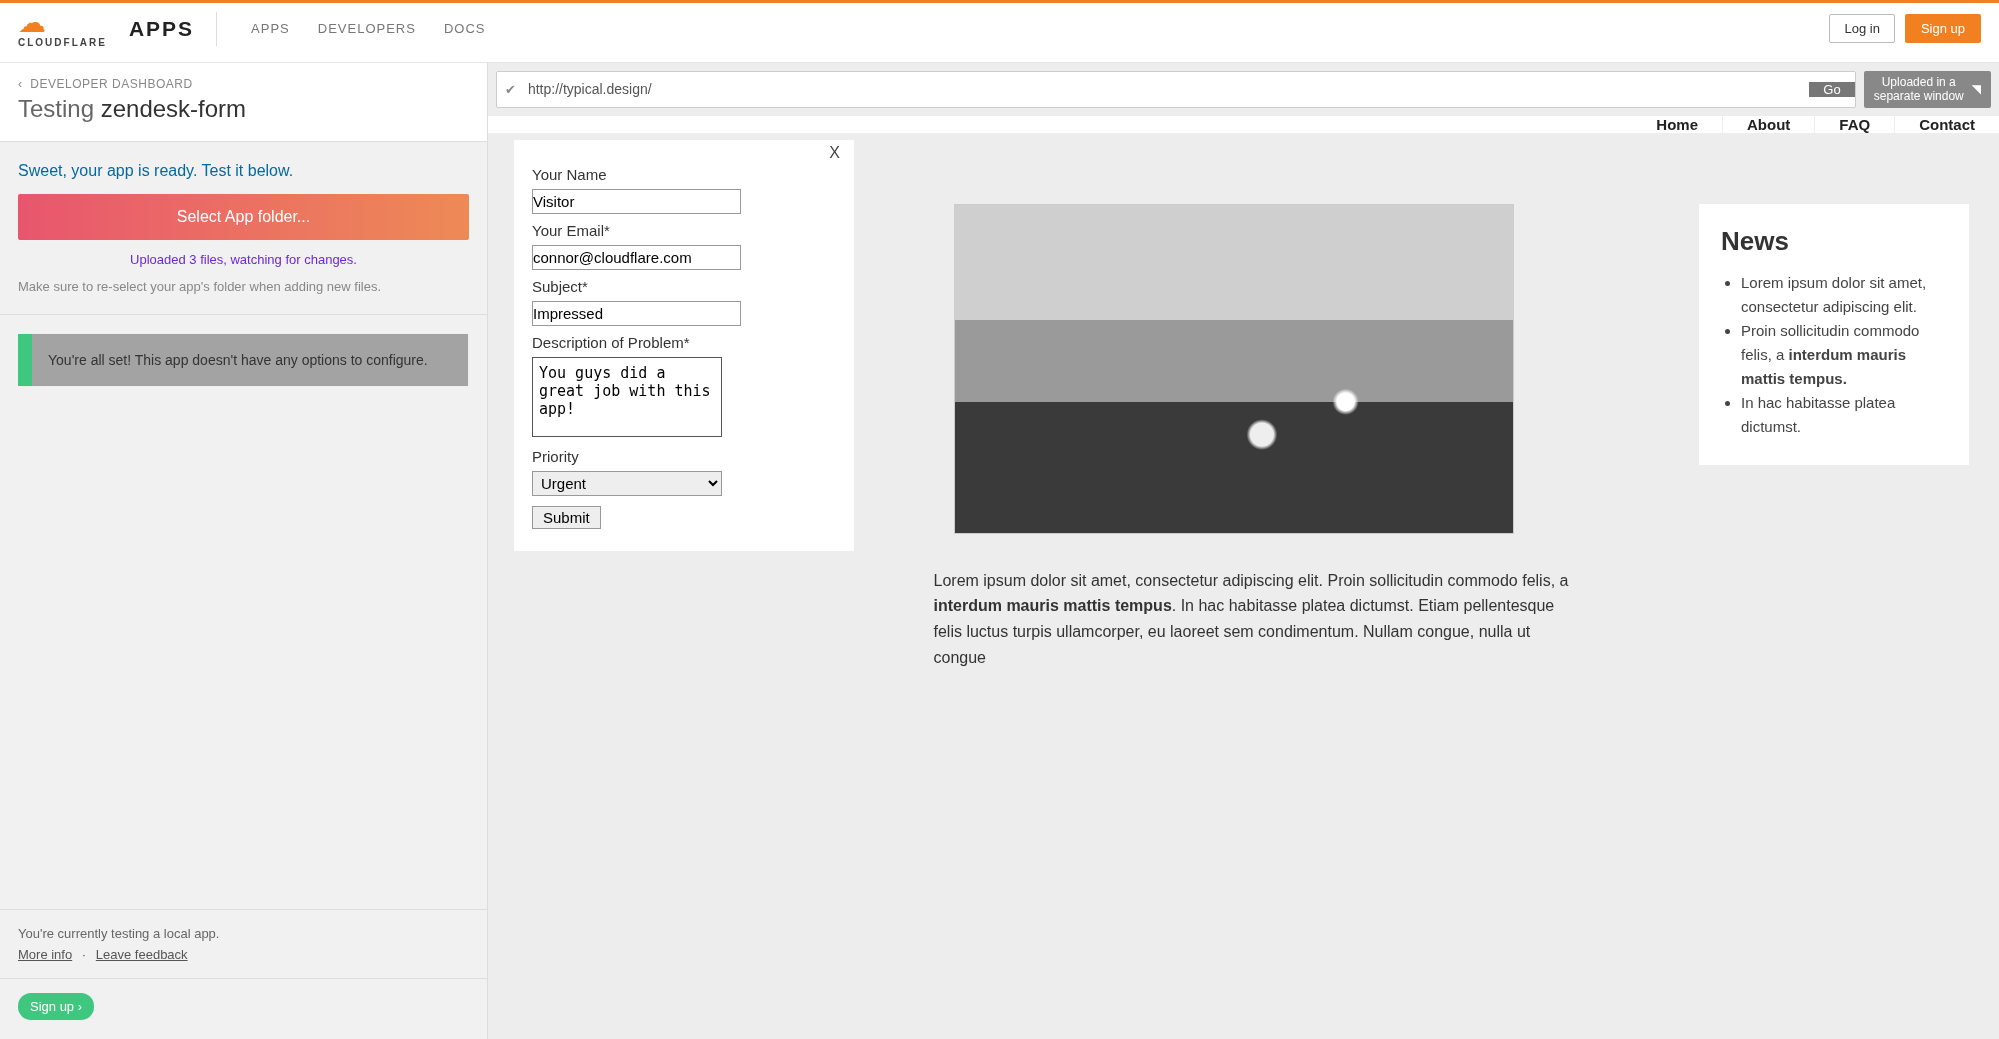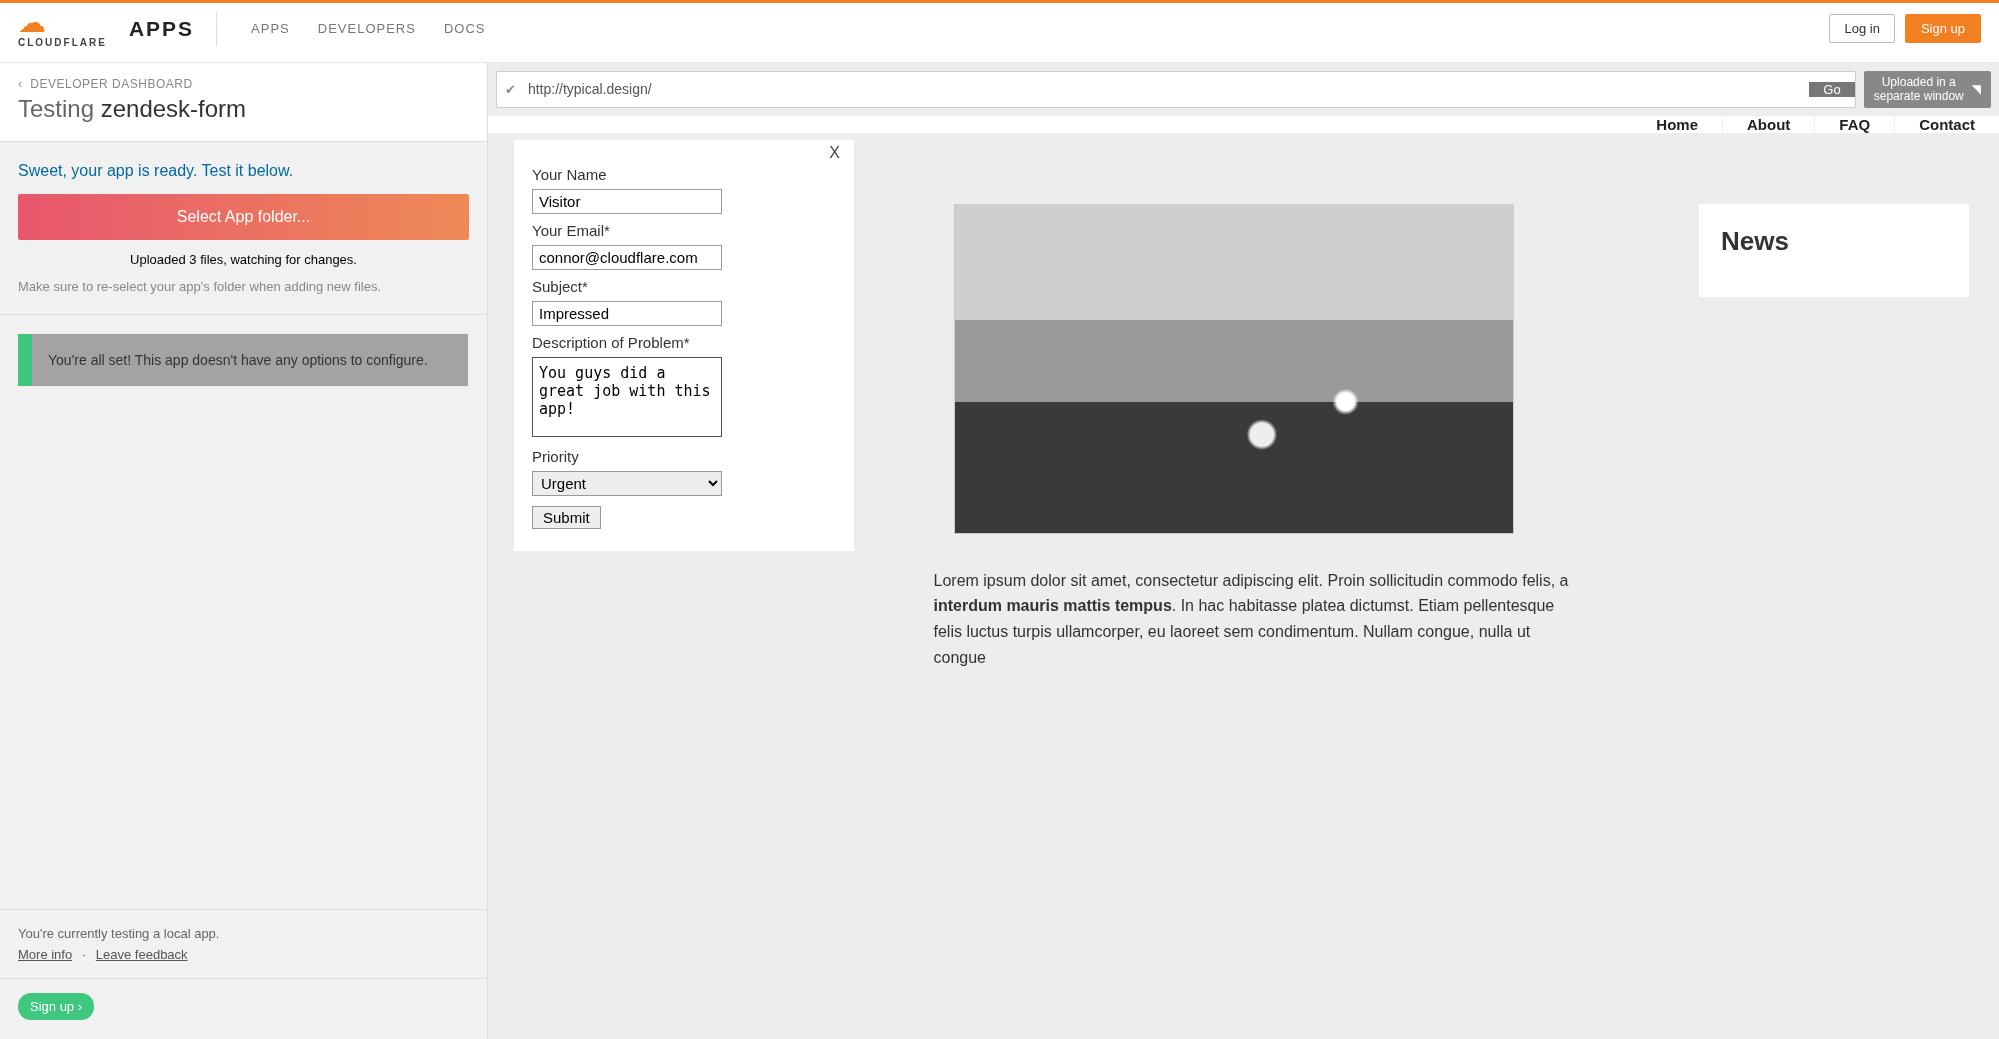--- a/index.html
+++ b/index.html
@@ -54,21 +54,21 @@
   .page-title { font-size: 24px; font-weight: 400; color:#333; margin-top:4px;}
   .page-title .light { color: #666; font-weight: 300; }
 
   .left-body { padding: 20px 18px; border-bottom: 1px solid #ddd;}
   .ready-line { font-size: 16px; color:#0369a1; margin-bottom: 14px;}
   .select-folder-btn {
     width: 100%; border: none; color: #fff; font-size: 16px;
     padding: 14px 0; border-radius: 2px; cursor: pointer;
     background: linear-gradient(90deg,#e8566e 0%, #ee8a56 100%);
   }
-  .uploaded { text-align: center; color: #000000; font-size: 13px; margin-top:12px;}
+  .uploaded { text-align: center; color: #6d28d9; font-size: 13px; margin-top:12px;}
   .reselect { color: #888; font-size: 13px; margin-top:12px;}
 
   .info-card {
     display:flex; margin: 0 18px 0; background:#a3a3a3;
     border-top:1px solid #eee; border-right:1px solid #eee; border-bottom:1px solid #eee;
   }
   .green-stripe { width:14px; background:#3fc67f;}
   .info-text { padding:18px 16px; font-size:14px; color:#333;}
 
   .left-spacer { flex:1; }
@@ -124,21 +124,21 @@
   .lorem b { font-weight:700;}
 
   
   .zmodal {
     position:absolute; left:26px; top:6px; width:340px;
     background:#fff; padding:18px 18px 22px 18px;
     box-shadow: 0 0 0 rgba(0,0,0,0); 
   }
   .zmodal .xclose { position:absolute; right:14px; top:4px; font-size:16px; color:#444; cursor:pointer;}
   .zlabel { font-size:15px; color:#333; margin: 8px 0 6px;}
-  .zinput { width:190px; font-size:15px; padding:3px 6px; border:1px solid #999;}
+  .zinput { width:209px; font-size:15px; padding:3px 0; border:1px solid #999;}
   .ztextarea { width:190px; height:80px; font-size:15px; padding:6px; border:1px solid #555; resize:none;}
   .zselect { width:190px; font-size:15px; padding:2px 4px; border:1px solid #999; background:#eee;}
   .zsubmit { margin-top:10px; font-size:15px; padding:2px 10px; background:#eee;
     border:1px solid #999;}
 </style>
 </head>
 <body>
 
 <div class="accent-bar"></div>
 
@@ -227,20 +227,27 @@
         <a>Home</a>
         <a>About</a>
         <a>FAQ</a>
         <a>Contact</a>
       </nav>
 
       <div class="site-body">
 
         <aside class="news-card">
           <h2>News</h2>
+          <ul>
+            <li>Lorem ipsum dolor sit amet, consectetur adipiscing elit.</li>
+            <li>
+              <span>Proin sollicitudin commodo felis, a </span><b>interdum mauris mattis tempus.</b>
+            </li>
+            <li>In hac habitasse platea dictumst.</li>
+          </ul>
         </aside>
 
         <div class="hero-wrap">
           <div class="hero-img"></div>
           <p class="lorem">
             <span>Lorem ipsum dolor sit amet, consectetur adipiscing elit. Proin sollicitudin commodo felis, a </span><b>interdum mauris mattis tempus</b><span>. In hac habitasse platea dictumst. Etiam pellentesque felis luctus turpis ullamcorper, eu laoreet sem condimentum. Nullam congue, nulla ut congue</span>
           </p>
         </div>
 
         <div class="zmodal">

